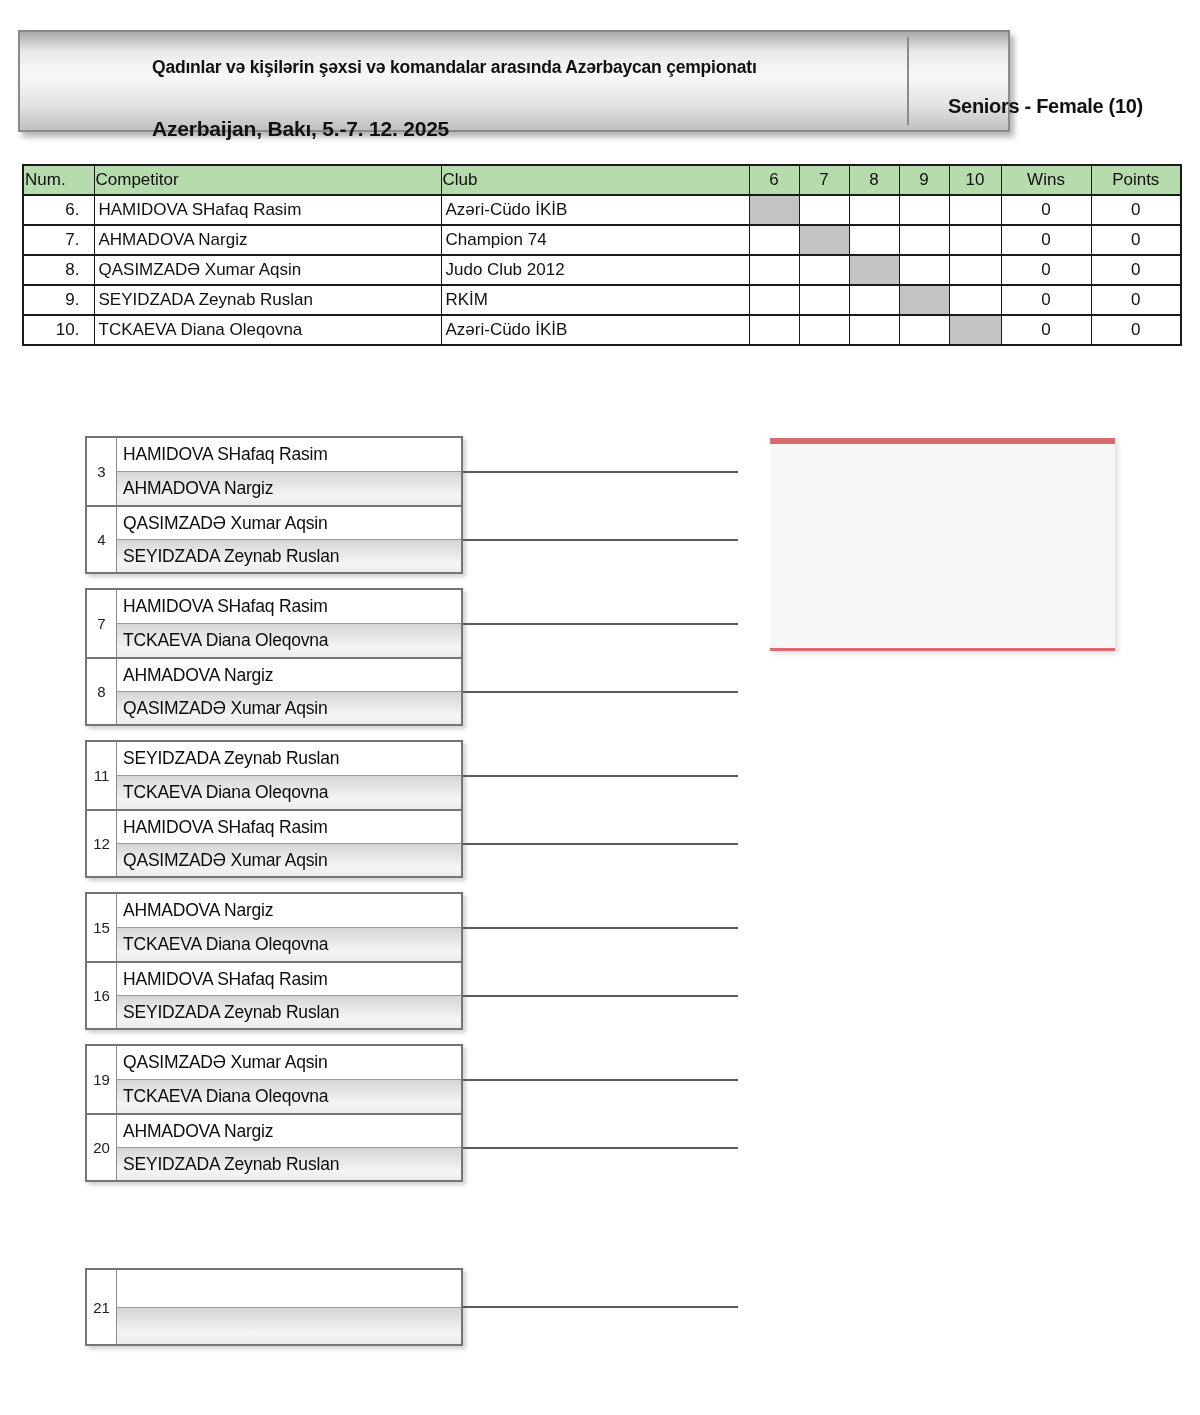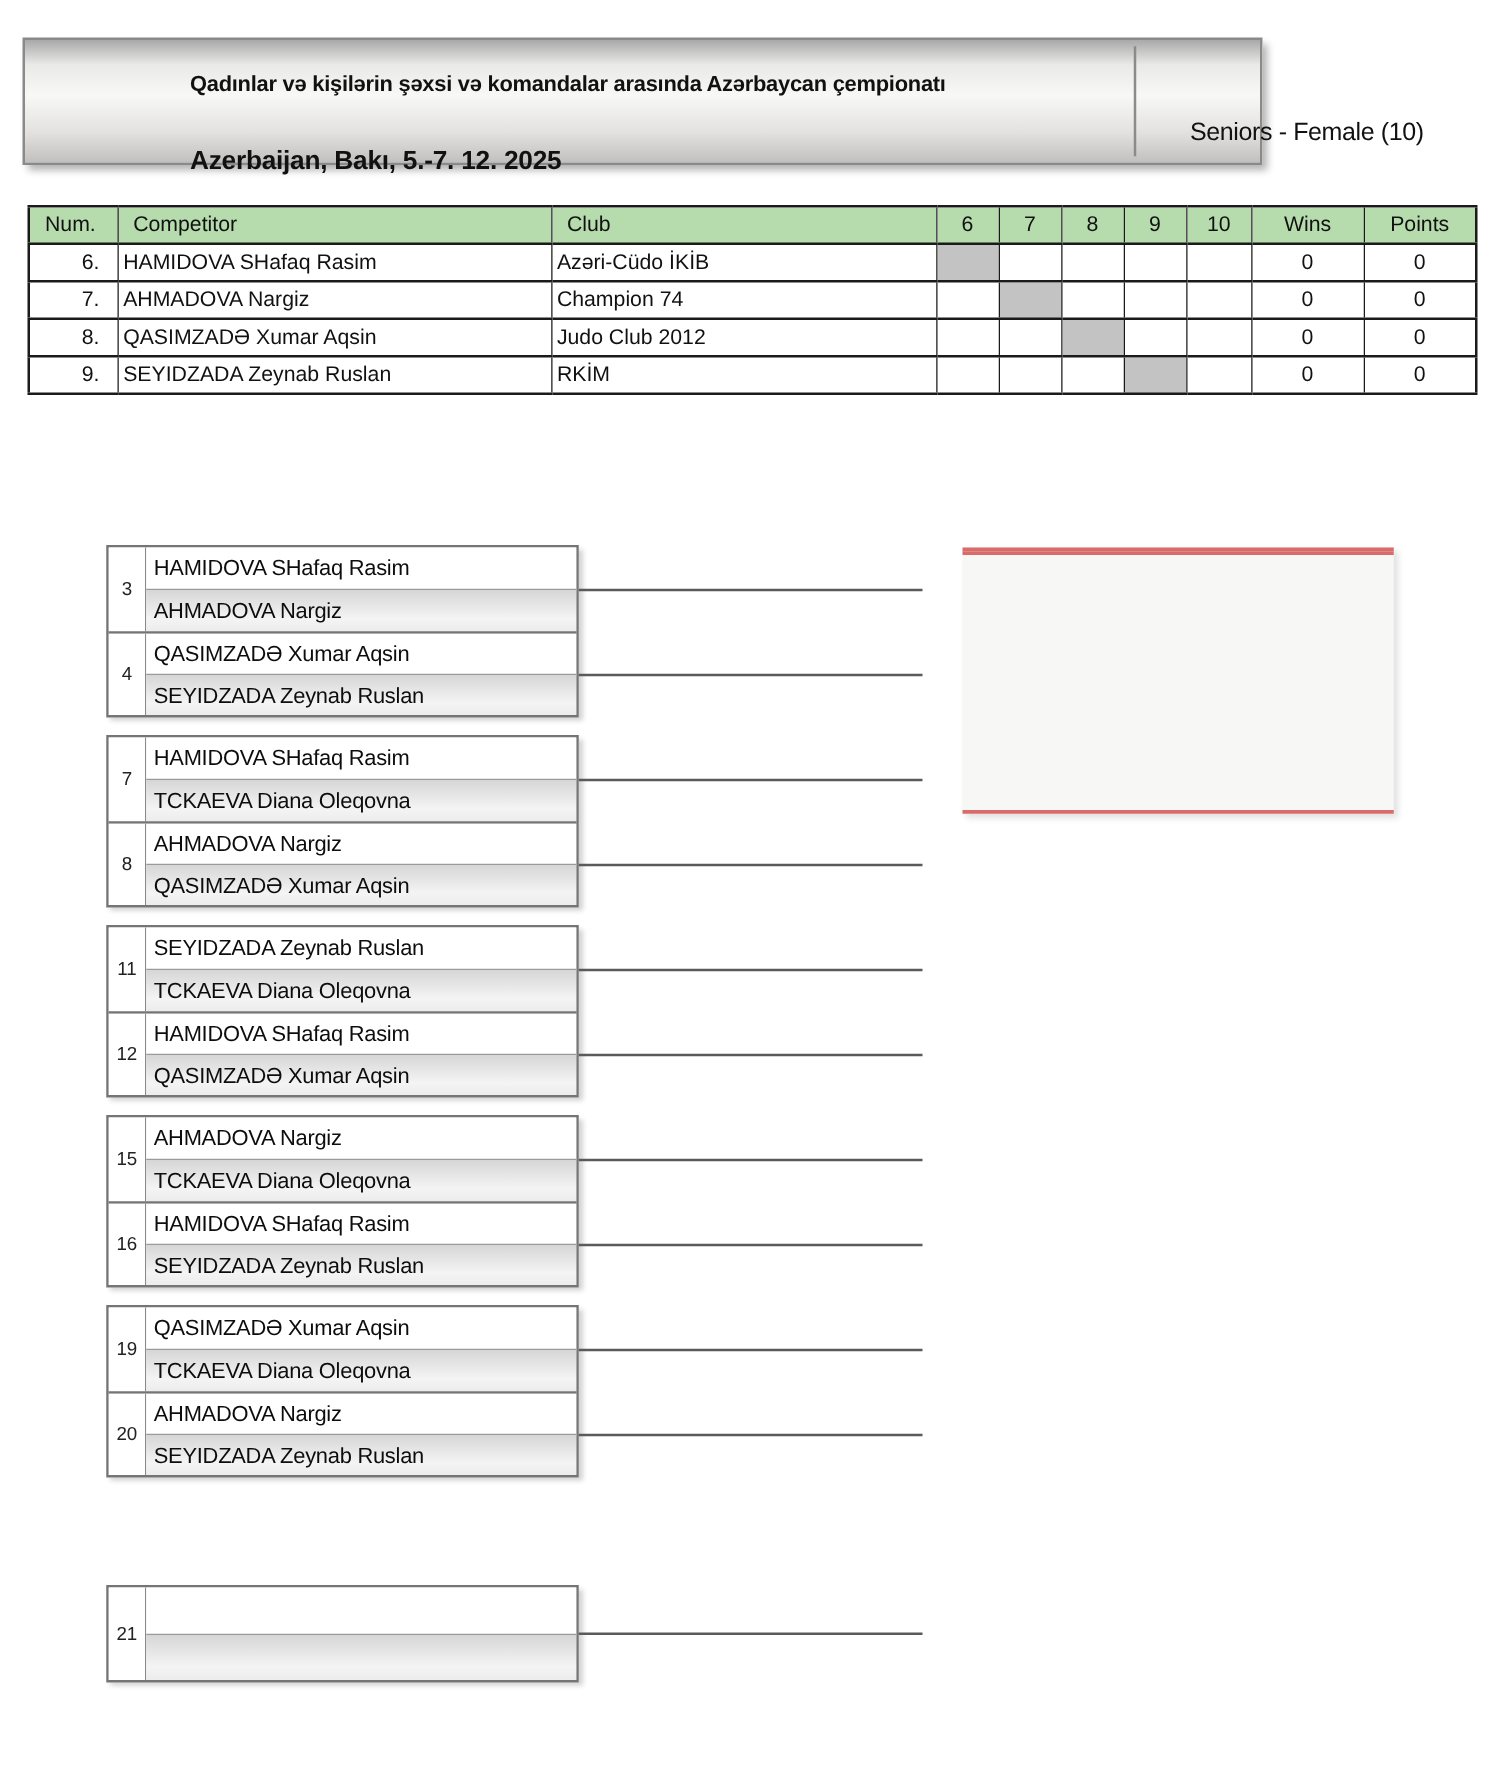--- a/index.html
+++ b/index.html
@@ -31,35 +31,35 @@
   .header-divider {
     position:absolute; left:887px; top:5px; bottom:5px; width:2px; background:#8b8b8b;
   }
   .header-right {
     position:absolute; left:889px; top:0; width:273px; height:100%; text-align:center;
   }
   .weight-category {
     position:absolute; top:17px; left:0; right:0; font-size:34px; font-weight:bold; letter-spacing:0.5px;
   }
   .division {
-    position:absolute; top:63px; left:0; right:0; font-size:20px; font-weight:normal; letter-spacing:-0.3px;
+    position:absolute; top:63px; left:0; right:0; font-size:20px; font-weight:bold; letter-spacing:-0.3px;
   }
 
   
   .standings {
     position:absolute; left:22px; top:164px; width:1158px;
     border-collapse:collapse; table-layout:fixed; font-size:17px;
   }
   .standings th, .standings td {
     border-left:1px solid #1a1a1a; border-right:1px solid #1a1a1a;
     border-top:2px solid #1a1a1a; border-bottom:2px solid #1a1a1a;
     height:30px; padding:0 4px; font-weight:normal; overflow:hidden; white-space:nowrap;
   }
   .standings { border:2px solid #1a1a1a; }
-  .standings th { background:var(--green,#b6dbad); text-align:left; padding-left:12px; }
+  .standings th { background:var(--green,#b6dbad); text-align:left; padding-left:1px; }
   .standings th.c, .standings td.c { text-align:center; padding:0; }
   .standings td.numcell { text-align:right; padding-right:14px; }
   .standings td.diag { background:var(--diag,#c3c3c3); }
   col.w-num{width:71px;} col.w-comp{width:347px;} col.w-club{width:308px;}
   col.w-g{width:50px;} col.w-g10{width:52px;} col.w-wins{width:90px;} col.w-pts{width:90px;}
 
   
   .bracket-group {
     position:absolute; left:85px; width:378px;
     border:2px solid #757575; background:#fff;
@@ -183,20 +183,32 @@
           <td>SEYIDZADA Zeynab Ruslan</td>
           <td>RKİM</td>
           <td class="c"></td>
           <td class="c"></td>
           <td class="c"></td>
           <td class="c diag"></td>
           <td class="c"></td>
           <td class="c">0</td>
           <td class="c">0</td>
         </tr>
+        <tr>
+          <td class="numcell">10.</td>
+          <td>TCKAEVA Diana Oleqovna</td>
+          <td>Azəri-Cüdo İKİB</td>
+          <td class="c"></td>
+          <td class="c"></td>
+          <td class="c"></td>
+          <td class="c"></td>
+          <td class="c diag"></td>
+          <td class="c">0</td>
+          <td class="c">0</td>
+        </tr>
       </tbody>
   </table>
 
   <div id="bracket-root">
       <div class="bracket-group" style="top: 436px;">
         <div class="match">
           <div class="match-num">3</div>
           <div class="match-names">
             <div class="mname top">HAMIDOVA SHafaq Rasim</div>
             <div class="mname bottom">AHMADOVA Nargiz</div>

